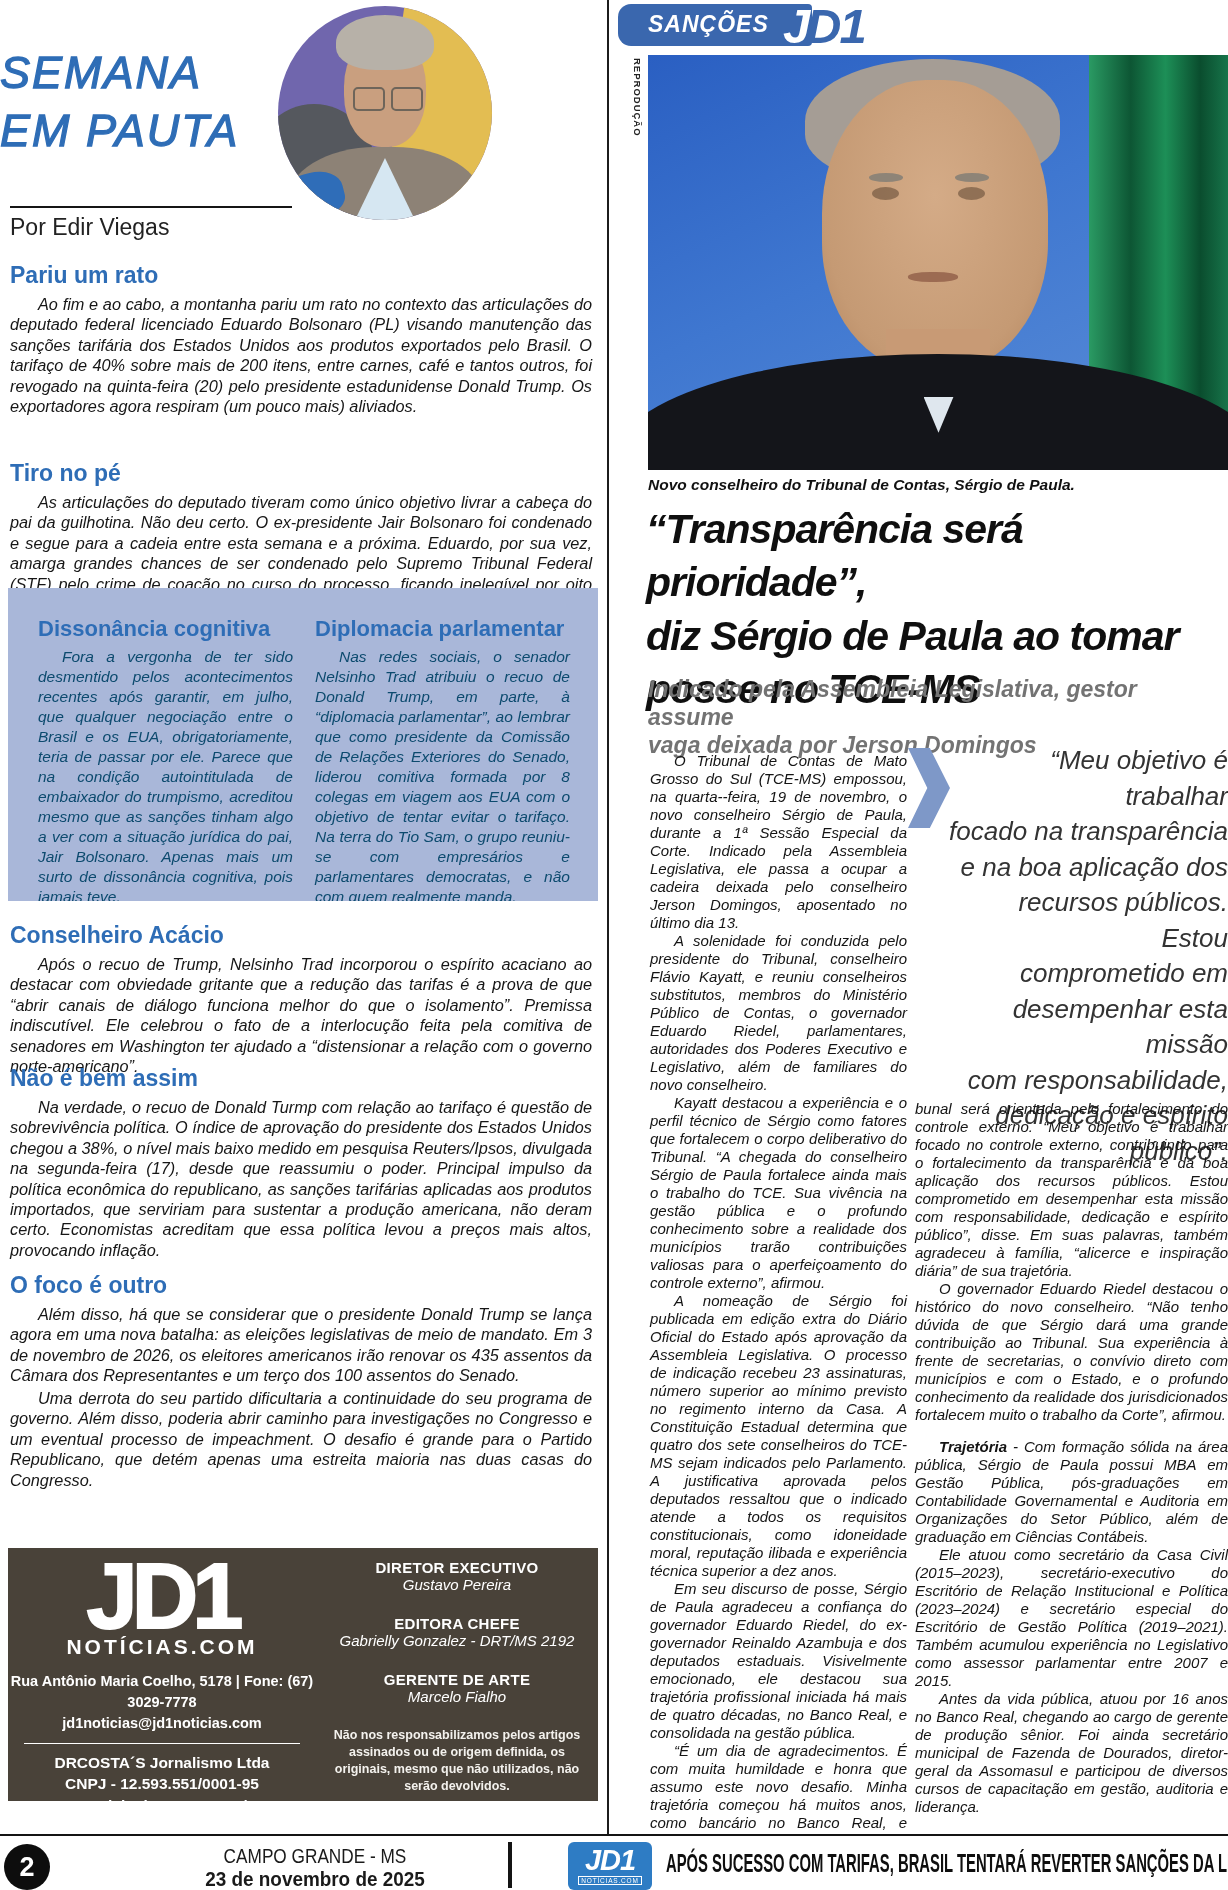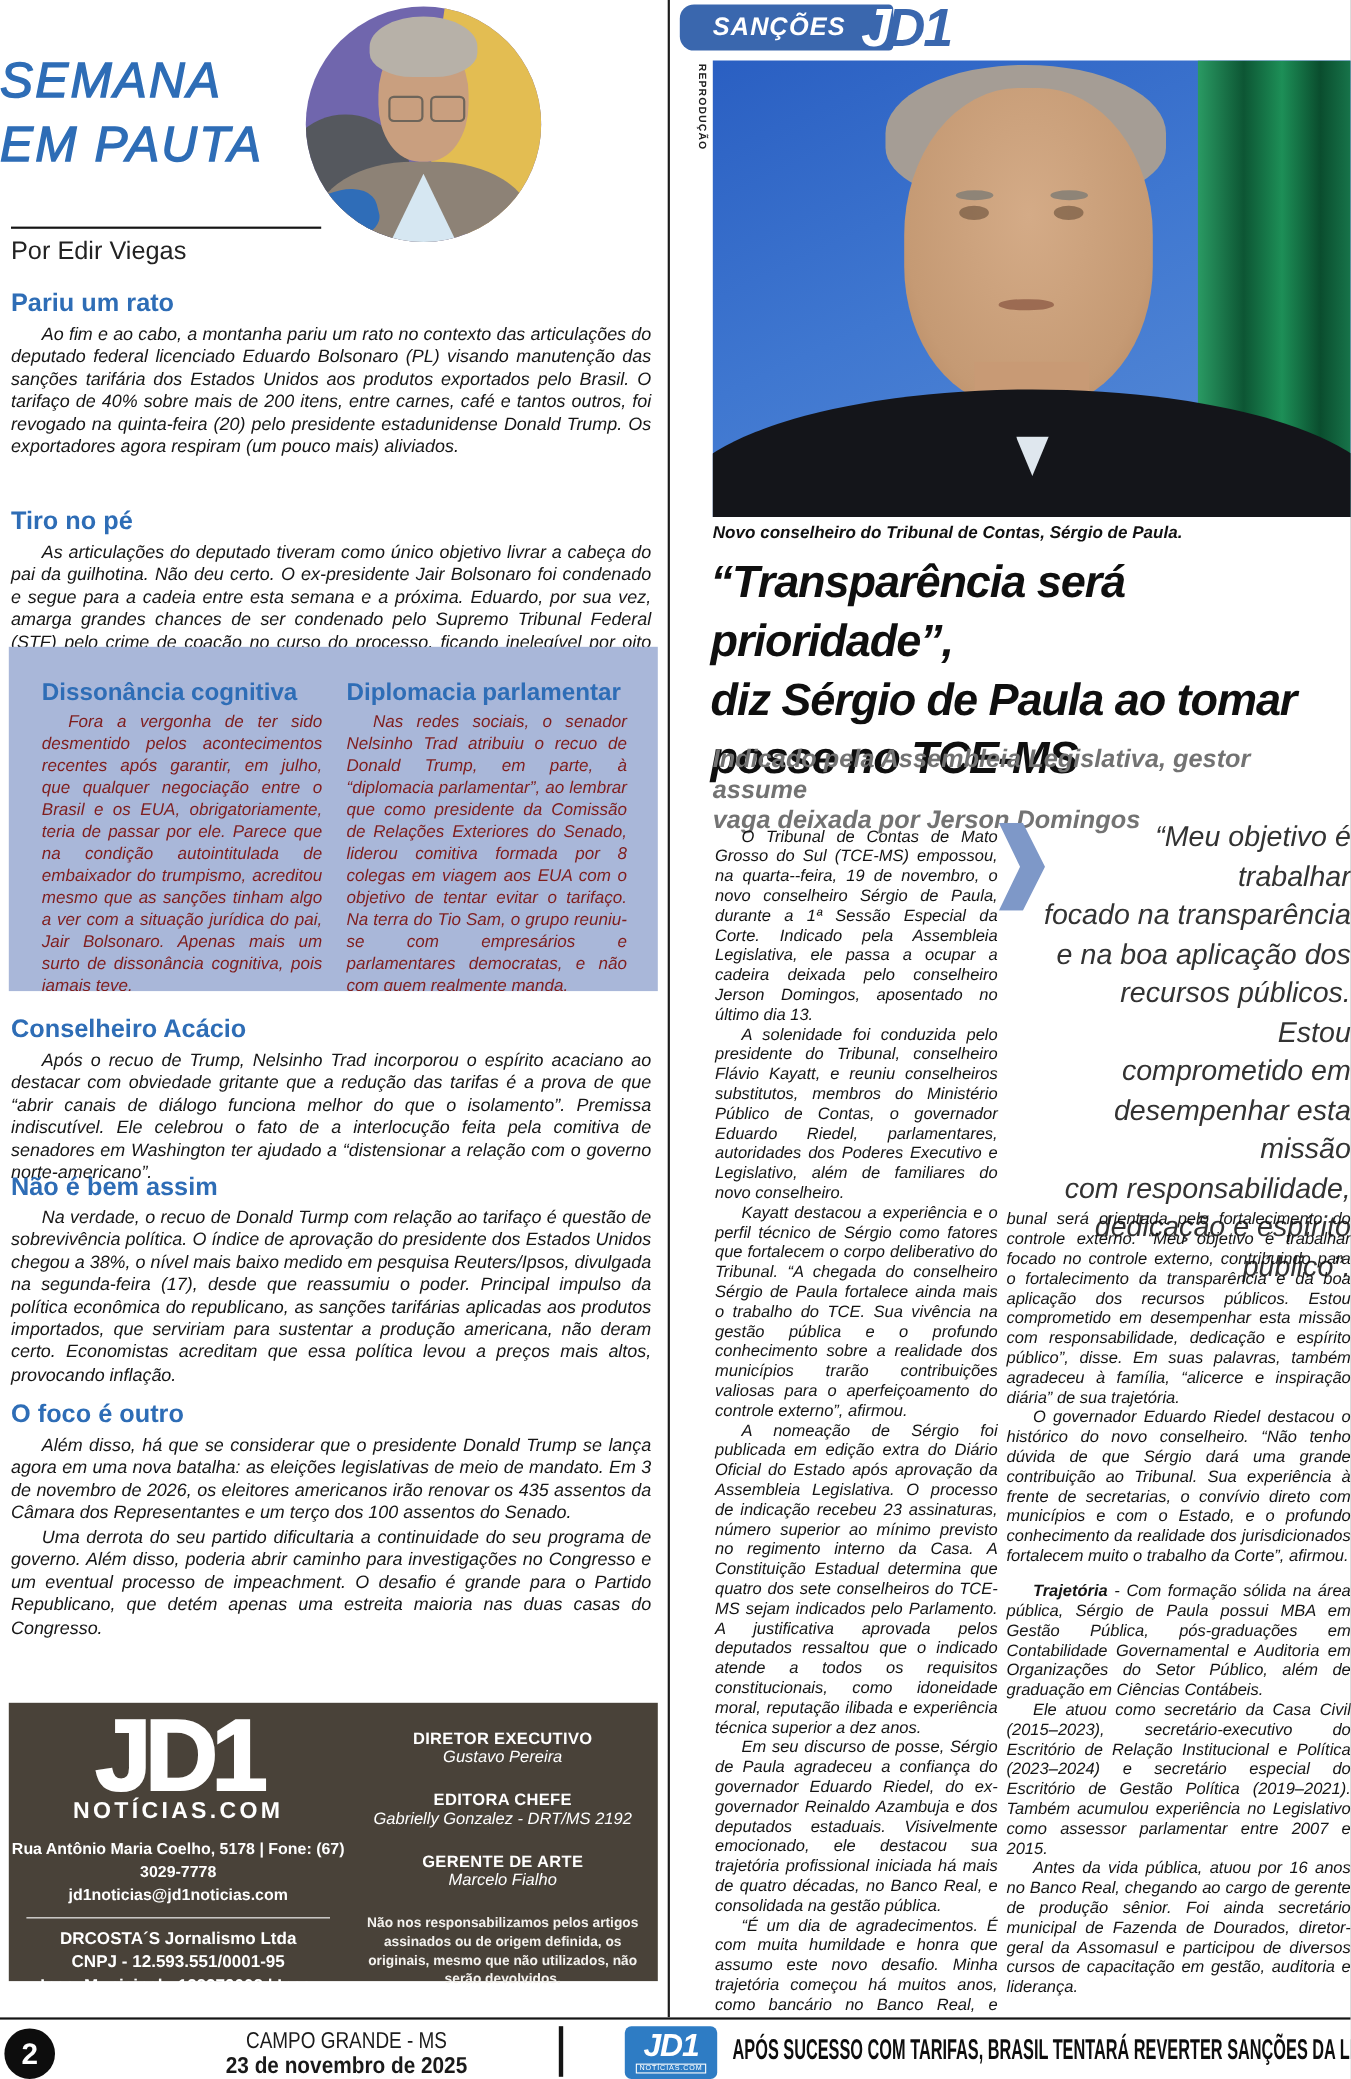--- a/index.html
+++ b/index.html
@@ -35,21 +35,21 @@
   
   .sec{position:absolute;left:10px;width:582px;}
   .sec h3{margin:0 0 5px 0;font-size:23px;font-weight:bold;color:var(--accent);}
   .sec p{margin:0;font-size:16.3px;font-style:italic;line-height:20.4px;text-align:justify;
     text-indent:28px;color:#161616;}
   .bluebox{position:absolute;left:8px;top:588px;width:590px;height:313px;background:var(--box);
     box-sizing:border-box;padding:28px 28px 0 30px;display:grid;grid-template-columns:1fr 1fr;
     column-gap:22px;overflow:hidden;}
   .bb-col h3{margin:0 0 5px 0;font-size:22px;font-weight:bold;color:var(--accent);}
   .bb-col p{margin:0;font-size:15.5px;font-style:italic;line-height:20px;text-align:justify;
-    text-indent:24px;color:#7f1d1d;}
+    text-indent:24px;color:#0c4a6e;}
   
   .lfooter{position:absolute;left:8px;top:1548px;width:590px;height:253px;background:var(--footer);
     color:#fff;display:grid;grid-template-columns:308px 1fr;}
   .lf-left{text-align:center;padding-top:6px;}
   .lf-logo{font-size:92px;font-weight:800;letter-spacing:-6px;line-height:0.92;
     -webkit-text-stroke:2px #fff;}
   .lf-logosub{font-size:21px;font-weight:bold;letter-spacing:3px;margin-top:-4px;}
   .lf-addr{font-size:14.5px;font-weight:bold;line-height:1.45;margin-top:12px;}
   .lf-rule{width:276px;height:1px;background:#fff;margin:9px auto 8px auto;}
   .lf-company{font-size:15.5px;font-weight:bold;line-height:1.4;}
@@ -57,21 +57,21 @@
     padding:4px 8px 3px 8px;min-width:140px;}
   .badge-tab{position:absolute;top:-9px;left:0;background:#fff;font-size:8px;font-weight:bold;padding:1px 4px 0 2px;}
   .badge-row{display:flex;align-items:center;justify-content:center;gap:4px;}
   .fish{position:relative;display:inline-block;width:30px;height:12px;}
   .fish::before{content:"";position:absolute;left:8px;top:2px;width:20px;height:8px;background:#111;
     border-radius:50% 60% 60% 50%;}
   .fish::after{content:"";position:absolute;left:0;top:1px;width:0;height:0;
     border-top:5px solid transparent;border-bottom:5px solid transparent;border-left:9px solid #111;transform:rotate(180deg);}
   .badge-name{font-family:"Liberation Serif",serif;font-size:17px;font-weight:bold;letter-spacing:2px;}
   .badge-sub{font-size:5.5px;border-top:1px solid #999;margin-top:2px;padding-top:1px;color:#333;}
-  .lf-right{text-align:center;padding-top:24px;position:relative;}
+  .lf-right{text-align:center;padding-top:11px;position:relative;}
   .role-title{font-size:15px;font-weight:bold;letter-spacing:.3px;}
   .role-name{font-size:15px;font-style:italic;margin-bottom:22px;}
   .lf-disc{font-size:12.5px;font-weight:bold;line-height:1.35;width:252px;margin:8px auto 0 auto;color:#f4f2ee;}
   .lf-graybar{position:absolute;right:-2px;bottom:-12px;width:272px;height:24px;background:#9a948d;border-radius:12px;}
   
   .bottombar{position:absolute;left:0;top:1834px;width:1228px;height:56px;border-top:2px solid #141414;background:#fff;}
   .pagenum{position:absolute;left:4px;top:8px;width:46px;height:46px;border-radius:50%;background:#0d0d0d;
     color:#fff;font-size:27px;font-weight:bold;display:flex;align-items:center;justify-content:center;}
   .citydate{position:absolute;left:140px;top:8px;width:350px;text-align:center;}
   .citydate .city{font-size:21px;transform:scaleX(.82);line-height:1.1;}

